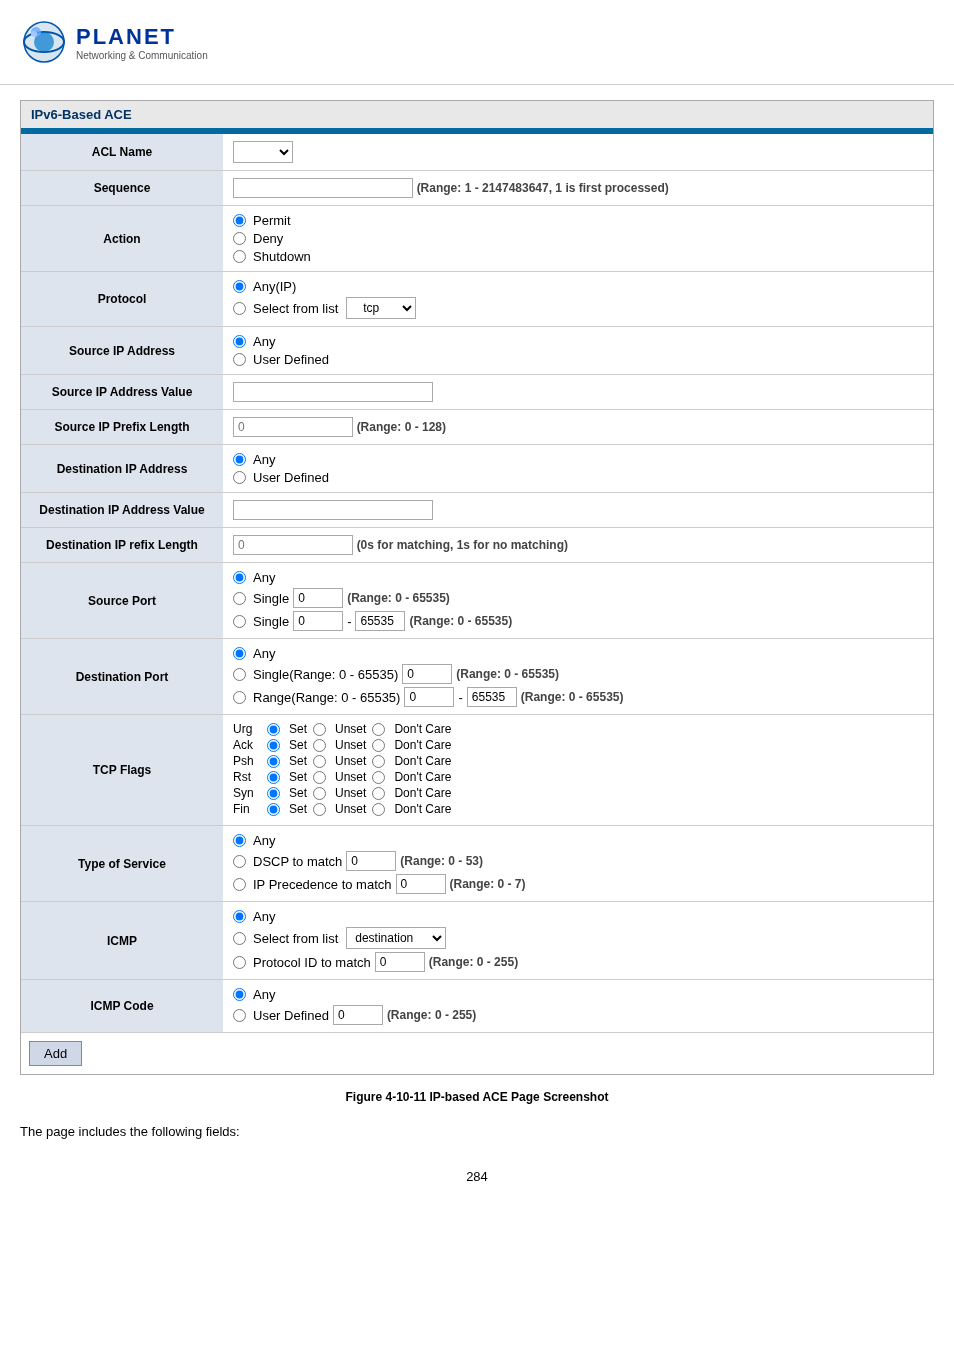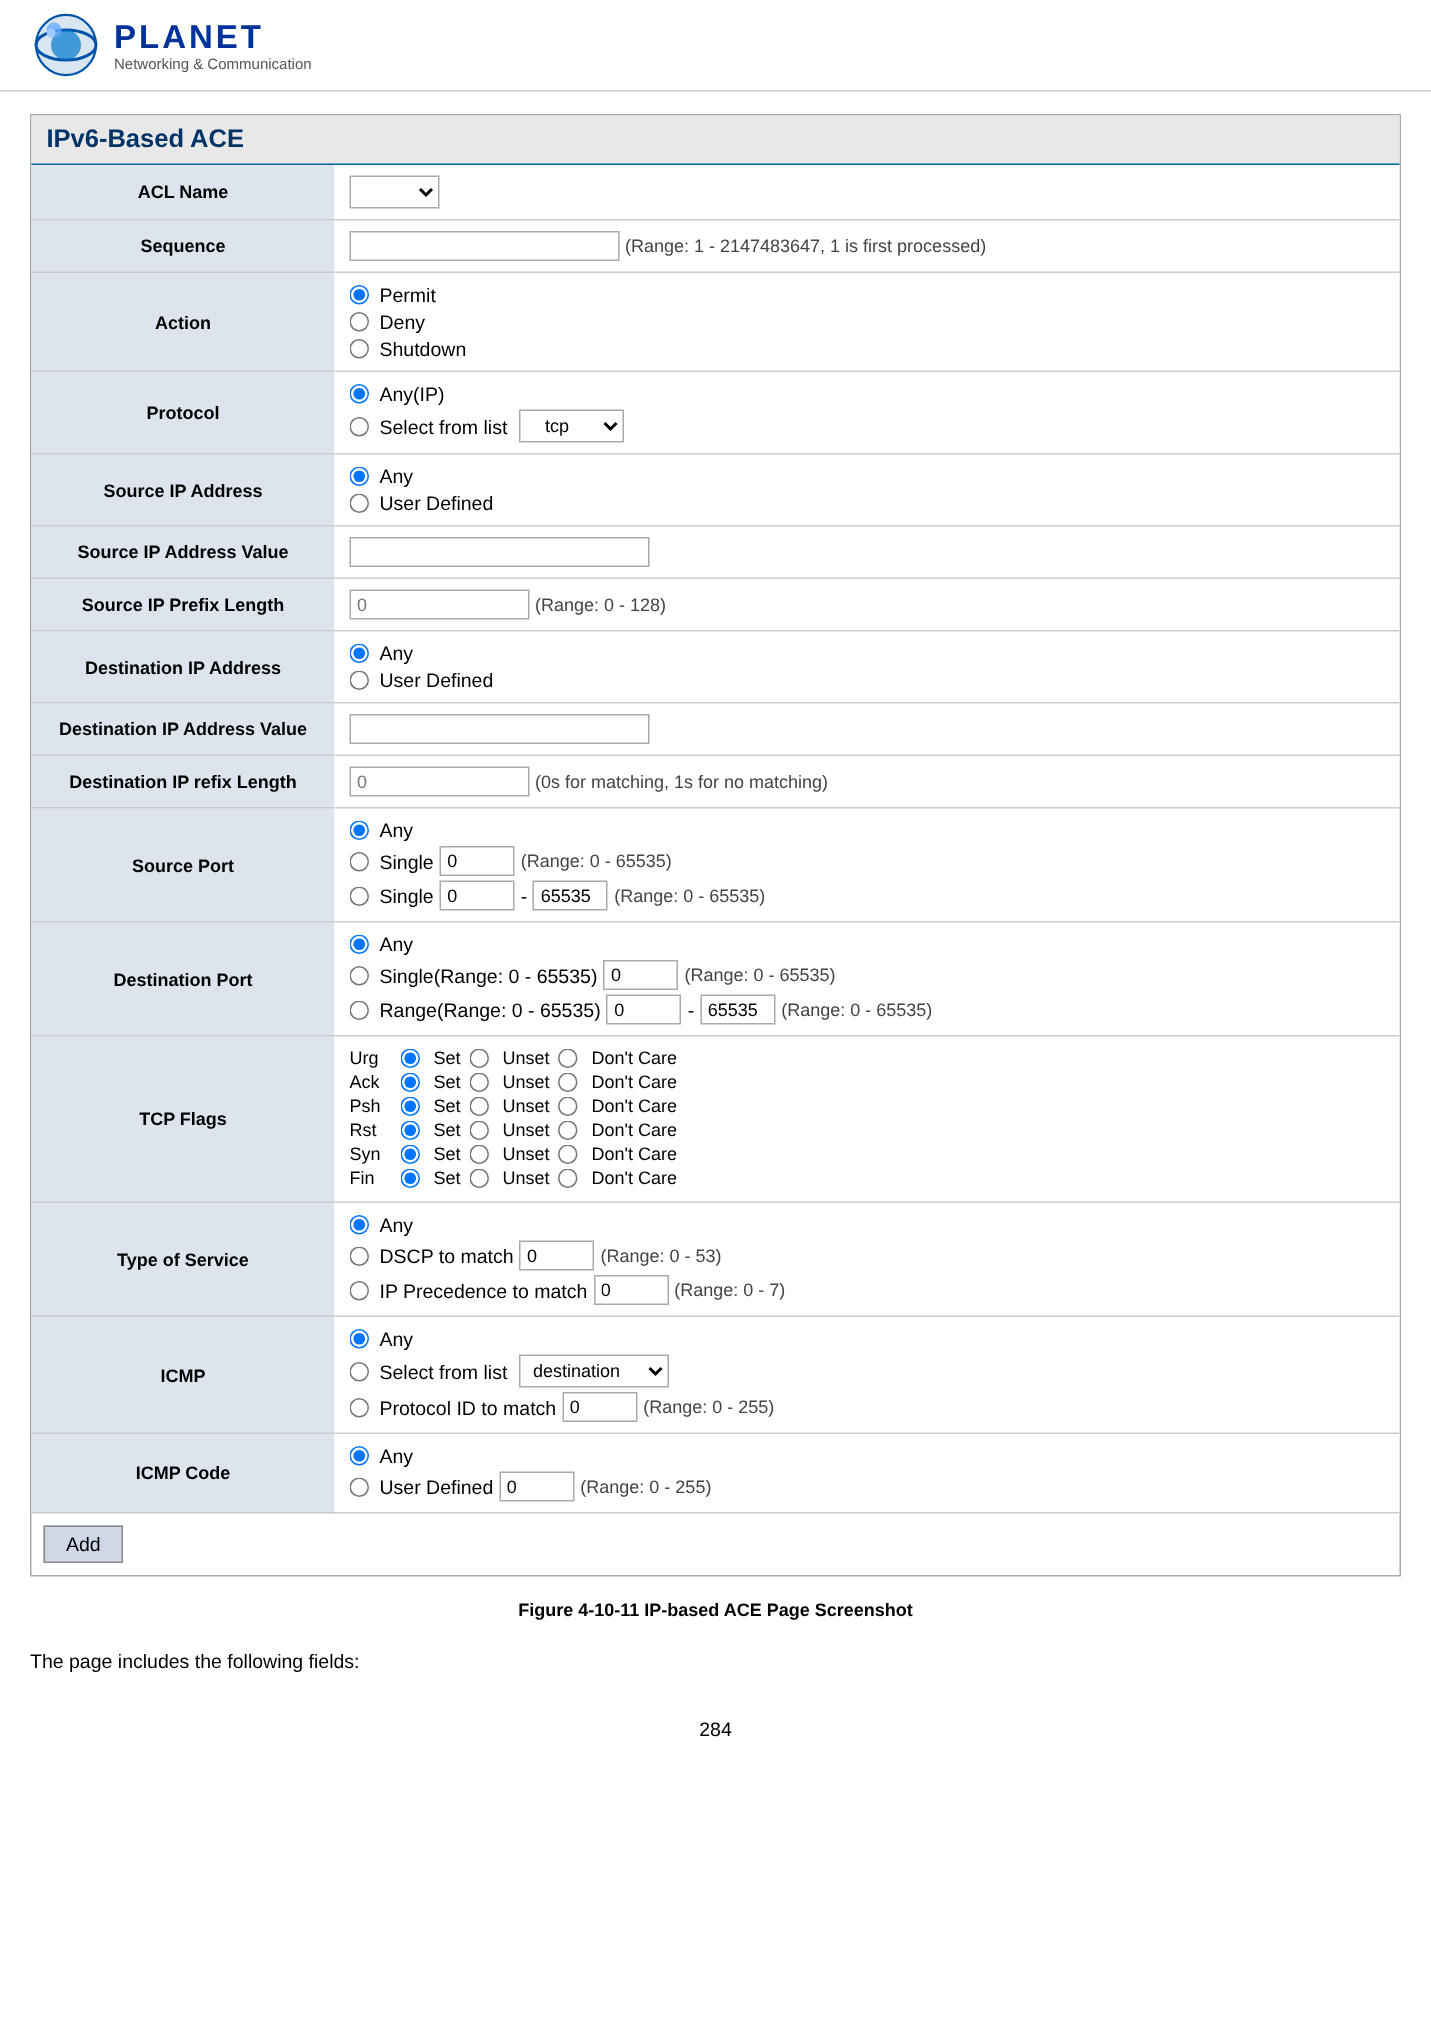--- a/index.html
+++ b/index.html
@@ -5,21 +5,21 @@
     * { box-sizing: border-box; margin: 0; padding: 0; }
     body {
       font-family: Arial, sans-serif;
       font-size: 13px;
       background: #fff;
       color: #000;
       width: 954px;
       min-height: 1350px;
     }
     .header {
-      padding: 6px 20px;
+      padding: 18px 20px;
       border-bottom: 1px solid #ccc;
     }
     .logo-area {
       display: flex;
       align-items: center;
     }
     .logo-icon {
       width: 48px;
       height: 48px;
       margin-right: 8px;
@@ -38,22 +38,22 @@
       padding: 15px 20px;
     }
     .form-container {
       border: 1px solid #aaa;
       margin-bottom: 15px;
     }
     .form-title {
       background: #e8e8e8;
       padding: 6px 10px;
       font-weight: bold;
-      font-size: 17px;
-      border-bottom: 1px solid #0369a1;
+      font-size: 13px;
+      border-bottom: 6px solid #0369a1;
       color: #003366;
     }
     table.form-table {
       width: 100%;
       border-collapse: collapse;
     }
     table.form-table tr {
       border-bottom: 1px solid #ccc;
     }
     table.form-table td {
@@ -133,20 +133,21 @@
       text-align: center;
       font-size: 13px;
       margin-top: 30px;
     }
     .inline-input {
       width: 50px;
     }
     .range-text {
       font-size: 12px;
       color: #444;
+      font-weight: bold;
     }
   </style>
 </head>
 <body>
 
 <div class="header">
   <div class="logo-area">
 
     <svg class="logo-icon" viewBox="0 0 48 48" xmlns="http://www.w3.org/2000/svg">
       <circle cx="24" cy="24" r="20" fill="#0055aa" opacity="0.15"></circle>

